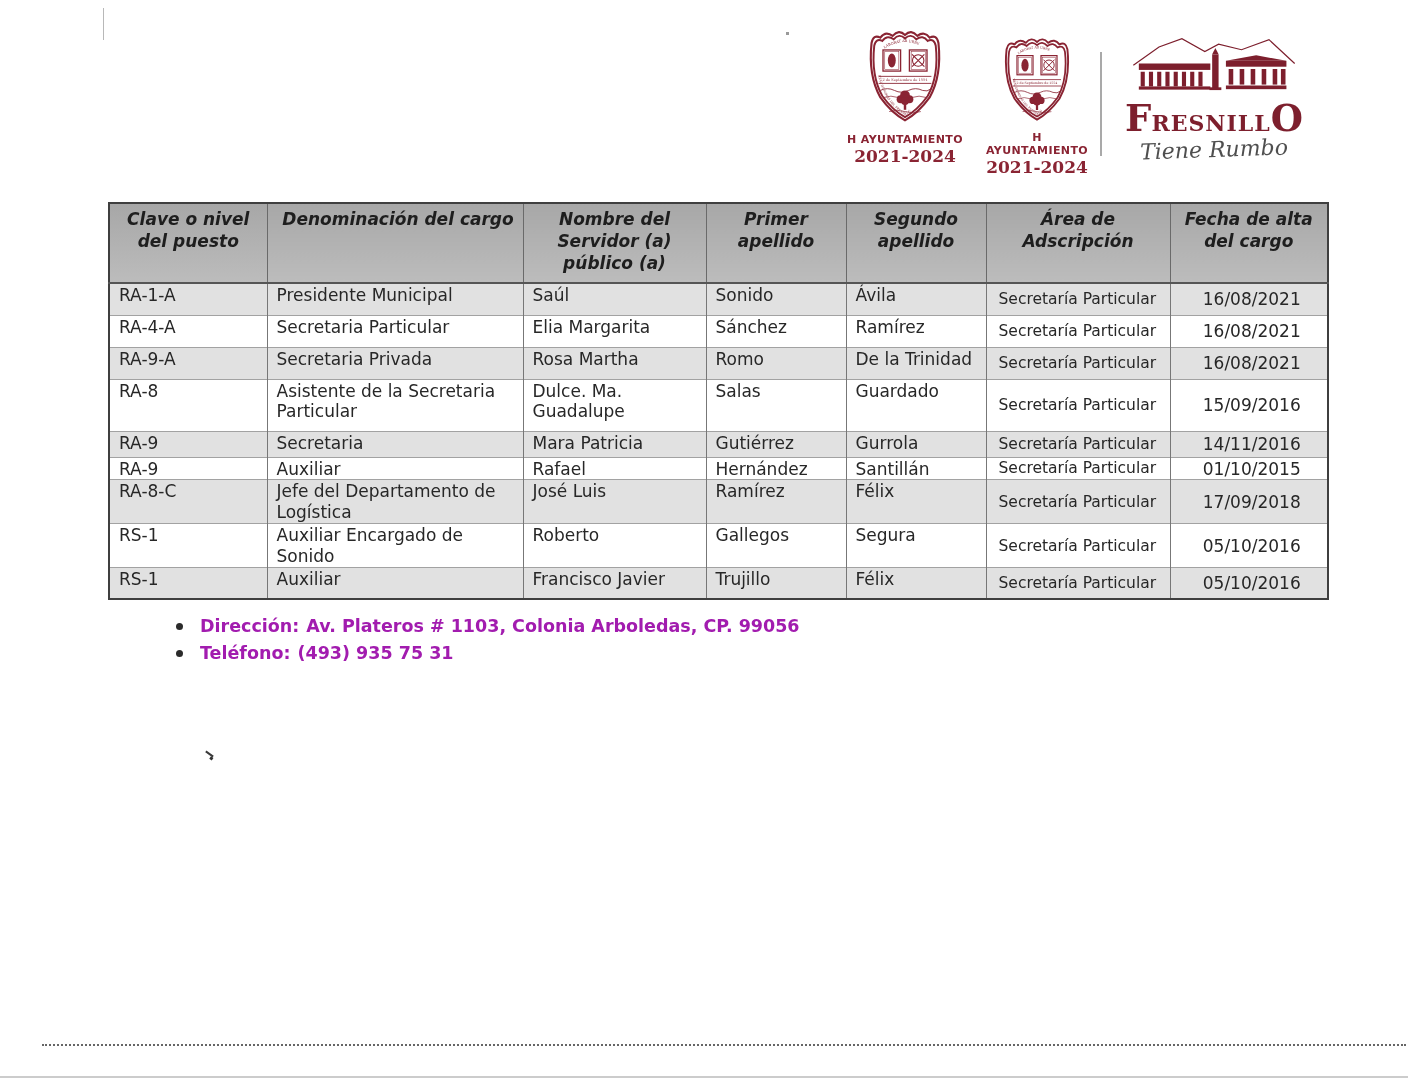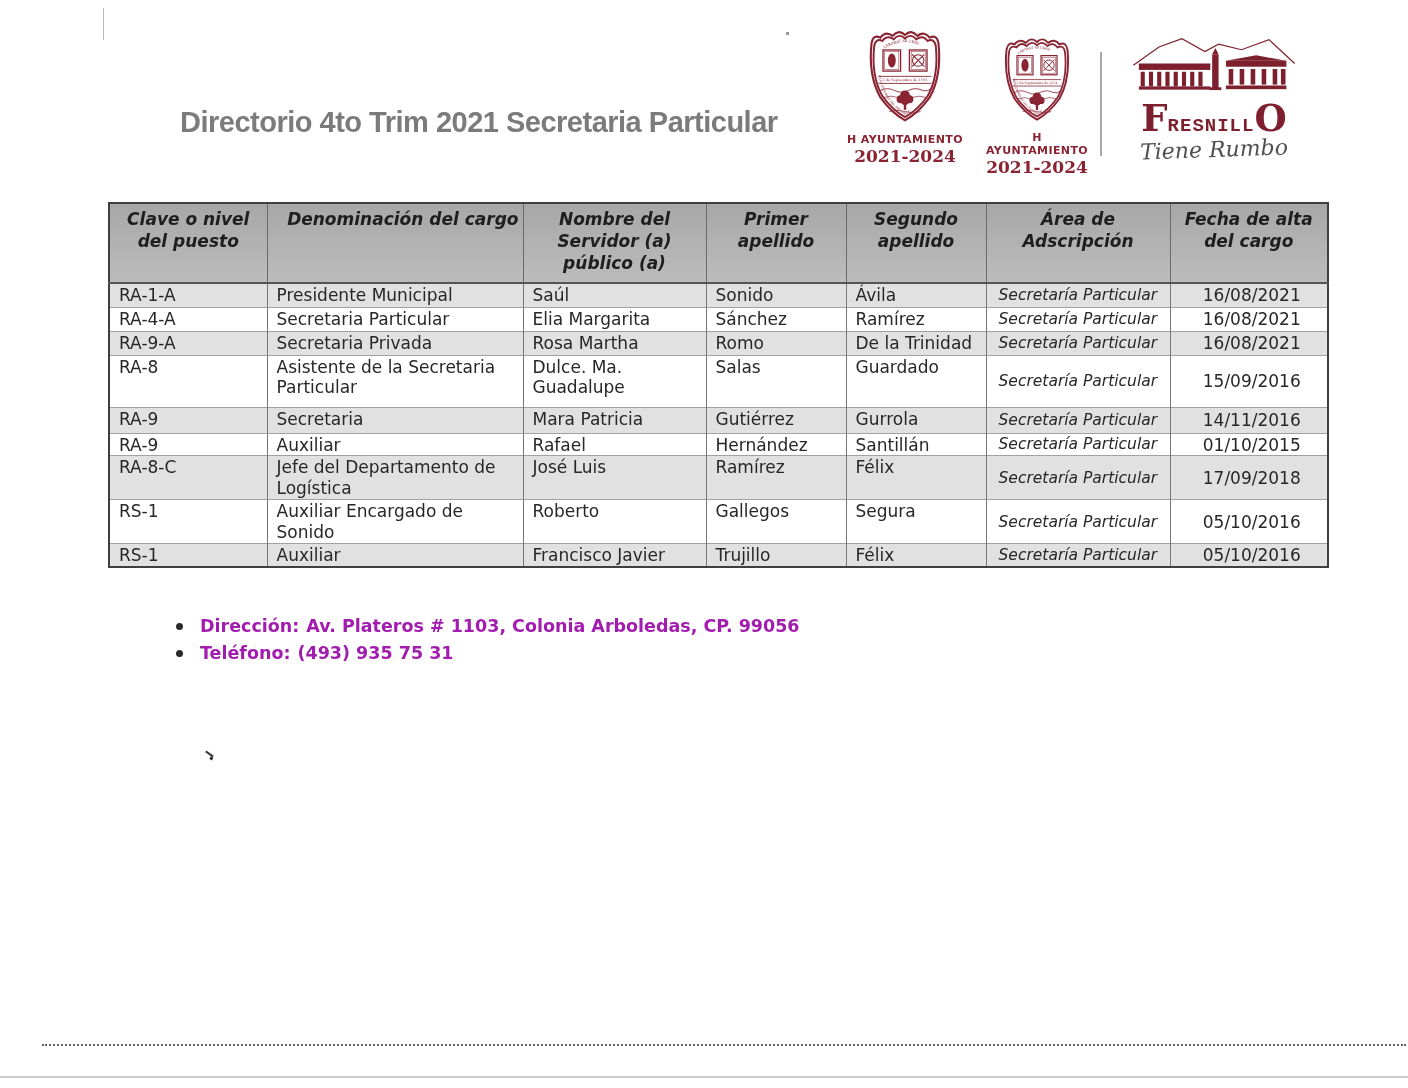--- a/index.html
+++ b/index.html
@@ -14,42 +14,42 @@
   .seal-2{left:982px;top:34px;width:110px;}
   .seal svg{display:block;margin:0 auto;}
   .seal-line1{font-size:11px;font-weight:bold;color:#8a2433;letter-spacing:.4px;margin-top:1px;}
   .seal-line2{font-size:17px;font-weight:bold;color:#8a2433;font-family:"DejaVu Serif","Liberation Serif",serif;}
   .logo-divider{position:absolute;left:1100px;top:52px;width:2px;height:104px;background:#a9a9a9;}
   .fresnillo{position:absolute;left:1114px;top:36px;width:200px;text-align:center;}
   .fresnillo svg{display:block;margin:0 auto;}
   .wordmark{color:#7d1f2d;font-family:"DejaVu Serif","Liberation Serif",serif;
             line-height:1;margin-top:-2px;white-space:nowrap;}
   .wm-big{font-size:37px;font-weight:600;}
-  .wm-mid{font-size:19px;font-weight:600;letter-spacing:1px;font-family:Liberation Mono, monospace;}
+  .wm-mid{font-size:22px;font-weight:600;letter-spacing:1px;}
   .tagline{font-family:"DejaVu Serif","Liberation Serif",serif;font-style:italic;
            color:#4f4f4f;font-size:22px;transform:rotate(-2deg);margin-top:0px;}
 
   
   table.dir{position:absolute;left:108px;top:202px;width:1219px;border-collapse:collapse;
             table-layout:fixed;}
   table.dir th,table.dir td{white-space:pre-line;overflow:hidden;}
   table.dir{border:2px solid #3f3f3f;}
   table.dir th{background:linear-gradient(180deg,#a7a7a7,#bcbcbc);
                font-style:italic;font-weight:bold;font-size:17px;color:#1e1e1e;
                border-left:1px solid #6a6a6a;border-bottom:2px solid #555;
                vertical-align:top;padding:4px 4px 0 4px;line-height:1.3;height:74px;}
-  table.dir th.left{text-align:right;padding-left:10px;}
+  table.dir th.left{text-align:center;padding-left:10px;}
   table.dir td{font-size:17px;color:#272727;border-left:1px solid #777;
                border-top:1px solid #a2a2a2;vertical-align:top;
                padding:1px 6px 0 9px;line-height:1.22;}
   table.dir tbody tr:nth-child(odd){background:#e1e1e1;}
-  table.dir td.area{font-style:italic;font-size:15.5px;vertical-align:middle;padding-left:12px;}
+  table.dir td.area{font-size:15.5px;vertical-align:middle;padding-left:12px;}
   table.dir td.fecha{text-align:center;vertical-align:middle;padding-left:12px;margin-left:28px;}
   tr.rh-d{height:52px;} tr.rh-m{height:26px;} tr.rh-t{height:22px;}
-  tr.rh-j{height:44px;} tr.rh-s{height:24px;}
+  tr.rh-j{height:44px;} tr.rh-s{height:32px;}
 
   
   .contact{position:absolute;left:176px;top:616px;}
   .contact-item{display:flex;align-items:baseline;margin-bottom:7px;
                 font-size:17.5px;color:#a21caf;}
   .bullet-dot{width:7px;height:7px;border-radius:50%;background:#2b2b2b;
               margin-right:17px;flex:0 0 auto;position:relative;top:-2px;}
   .contact-label{font-weight:bold;margin-right:7px;}
   .contact-value{font-weight:bold;text-align:right;}
   .contact-value.underlined{text-decoration:underline;}
@@ -62,21 +62,20 @@
   .art-speck2{position:absolute;left:786px;top:32px;width:3px;height:3px;background:#9a9a9a;}
   .art-dotline{position:absolute;left:42px;top:1044px;width:1364px;height:0;
                border-top:2px dotted #4c4c4c;opacity:.85;}
   .art-grayline{position:absolute;left:0px;top:1076px;width:1408px;height:2px;background:#cccccc;}
 </style>
 </head>
 <body>
 
 <div class="page">
 
-  <div class="doc-title">Directorio 4to Trim 2021 Secretaria Particular</div>
 
   <div class="seal seal-1">
     <svg width="88" height="106" viewBox="0 0 100 118">
       <g fill="none" stroke="#8a2433">
         <path id="shield1" d="M12,18 Q14,8 22,12 Q28,4 36,10 Q43,2 50,9 Q57,2 64,10 Q72,4 78,12 Q86,8 88,18 Q92,55 78,80 Q65,98 50,106 Q35,98 22,80 Q8,55 12,18 Z" stroke-width="2.4"></path>
         <use href="#shield1" transform="translate(50,59) scale(0.92) translate(-50,-59)" stroke-width="0.8"></use>
         <rect x="25" y="26" width="20" height="24" stroke-width="1.5"></rect>
         <rect x="27" y="28" width="16" height="20" stroke-width="0.6"></rect>
         <rect x="55" y="26" width="20" height="24" stroke-width="1.5"></rect>
         <rect x="57" y="28" width="16" height="20" stroke-width="0.6"></rect>

